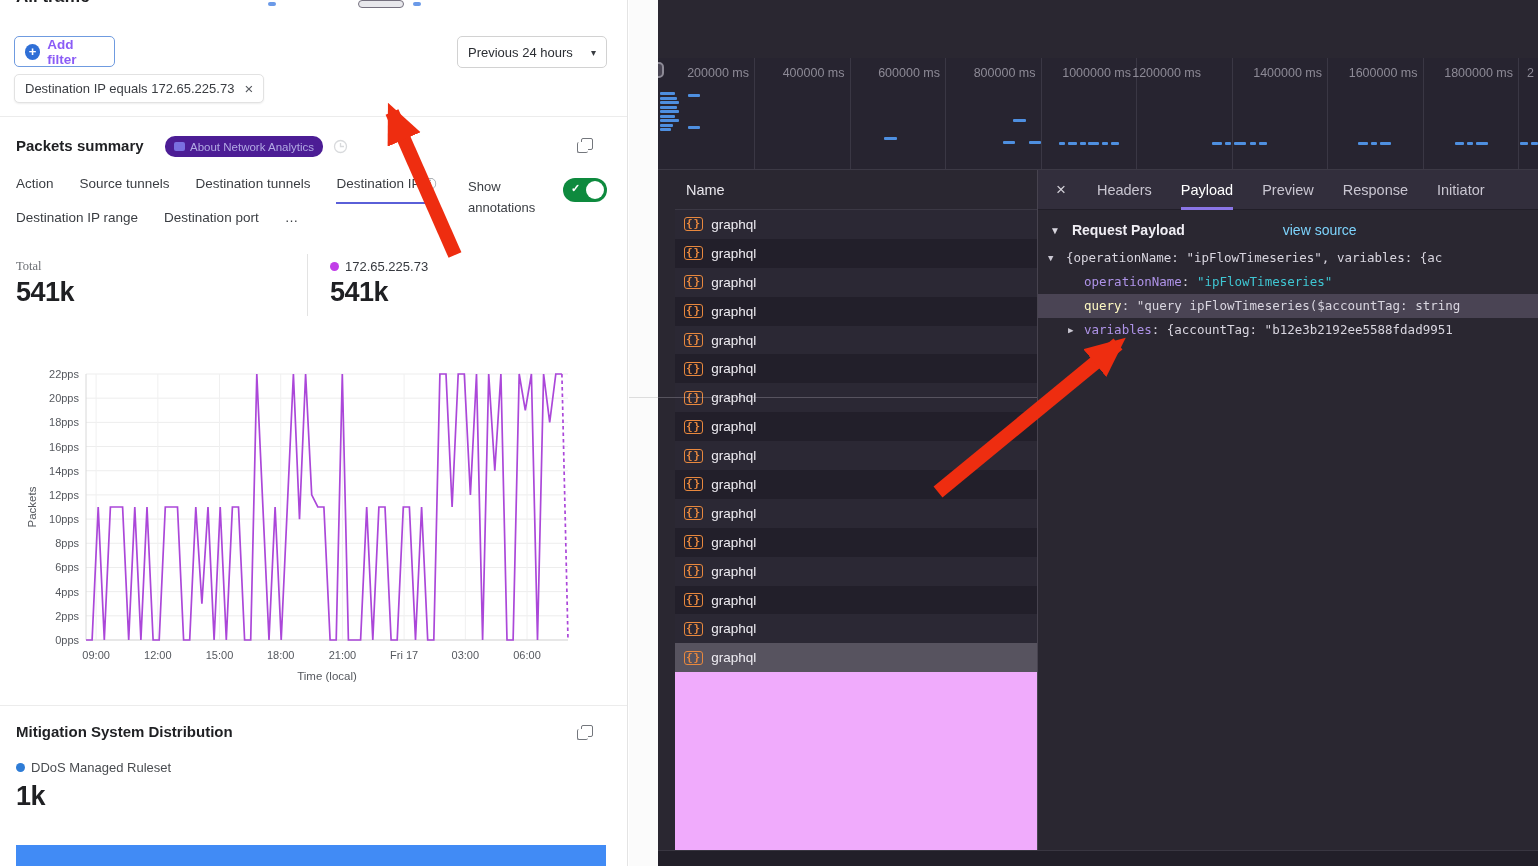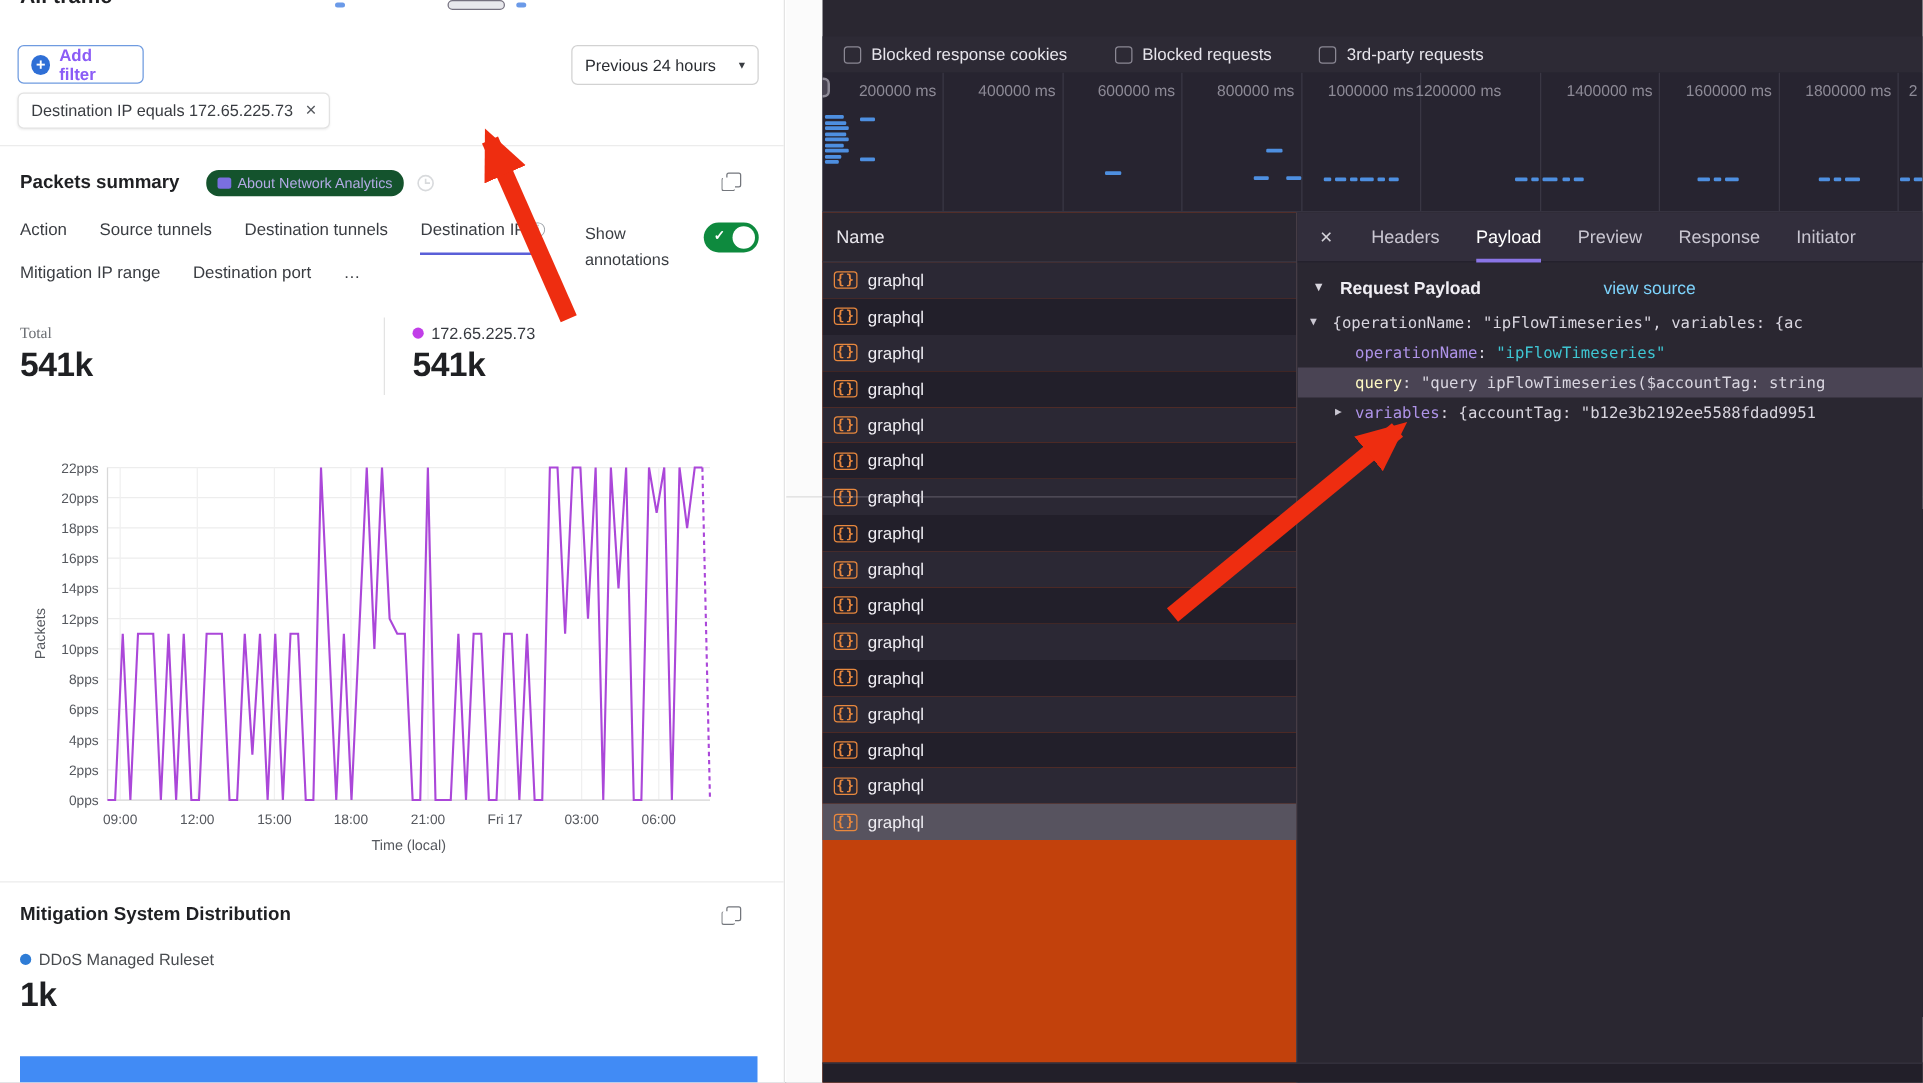--- a/index.html
+++ b/index.html
@@ -26,21 +26,21 @@
   .time-range .caret { font-size:10px; color:#3a3d42; }
 
   .filter-chip { position:absolute; left:14px; top:74px; height:29px;
     border:1px solid #e2e2e2; border-radius:5px; background:#fff; display:flex; align-items:center;
     gap:10px; padding:0 10px; font-size:13px; color:#3a3d42; box-shadow:0 1px 2px rgba(0,0,0,.07); }
   .filter-chip .x { color:#55585e; font-size:15px; cursor:pointer; }
 
   .hdiv { position:absolute; left:0; width:628px; height:1px; background:#ececec; }
 
   .section-title { position:absolute; font-size:15px; font-weight:700; color:#1f2023; }
-  .badge { position:absolute; left:165px; top:136px; height:21px; background:#14532d; border-radius:10px;
+  .badge { position:absolute; left:165px; top:136px; height:21px; background:#4c1d95; border-radius:10px;
     display:flex; align-items:center; gap:5px; padding:0 9px; }
   .badge .bicon { width:11px; height:9px; background:#7a6fe0; border-radius:2px; }
   .badge .btxt { font-size:11.5px; color:#b2aae4; }
   .ghost-clock { position:absolute; left:333px; top:139px; opacity:.55; }
 
   .expand-icon { position:absolute; width:12px; height:12px; border:1.5px solid #73767c; border-radius:2px; cursor:pointer; }
   .expand-icon:after { content:""; position:absolute; left:-5px; top:3px; width:10px; height:10px;
     border:1.5px solid #73767c; border-top:none; border-right:none; border-radius:2px; background:#fff; }
 
   .tabs-row { position:absolute; left:16px; display:flex; gap:26px; font-size:13.5px; color:#3a3d42; }
@@ -82,21 +82,21 @@
 
   #timeline { position:absolute; left:0; top:58px; width:880px; height:112px; background:#272430;
     border-bottom:1px solid #3c3945; overflow:hidden; }
   .tl-line { position:absolute; top:0; width:1px; height:112px; background:#3a3744; }
   .tl-label { position:absolute; top:8px; font-size:12.5px; color:#8d8a96; transform:translateX(-100%); padding-right:5px; white-space:nowrap; }
   .tl-label.partial { transform:none; padding:0; }
   .tl-bar { position:absolute; height:3px; border-radius:1px; background:#4e8fe0; }
   .tl-handle { position:absolute; left:-4px; top:4px; width:10px; height:16px; border:2px solid #8d8a96;
     border-radius:5px; background:#474351; }
 
-  #name-panel { position:absolute; left:0; top:170px; width:379px; height:696px; background:#c2410c; }
+  #name-panel { position:absolute; left:17px; top:170px; width:379px; height:696px; background:#f0abfc; }
   #name-header { height:40px; border-bottom:1px solid #3b3844; display:flex; align-items:center;
     padding-left:11px; font-size:14.5px; color:#e8e6ec; background:#2a2731; }
   .req-row { height:28.9px; display:flex; align-items:center; gap:8px; padding-left:9px; cursor:pointer; }
   .req-row:nth-child(odd) { background:#2b2834; }
   .req-row:nth-child(even) { background:#221f2a; }
   .req-row.selected { background:#57535f; }
   .json-icon { color:#e8883e; font-family:"DejaVu Sans Mono", monospace; font-size:11px; font-weight:700;
     border:1px solid #e8883e; border-radius:3px; padding:0 1px; line-height:12px; letter-spacing:1px; }
   .req-name { font-size:13.5px; color:#efedf3; }
 
@@ -174,21 +174,21 @@
   </span>
   <div class="expand-icon" style="left:581px;top:138px;"></div>
 
   <div class="tabs-row" style="top:176px;" id="tabs-row1">
       <div class="tab">Action</div>
       <div class="tab">Source tunnels</div>
       <div class="tab">Destination tunnels</div>
       <div class="tab active">Destination IP<span class="info">ⓘ</span></div>
     </div>
   <div class="tabs-row" style="top:210px;" id="tabs-row2">
-      <div class="tab">Mitigation IP range</div>
+      <div class="tab">Destination IP range</div>
       <div class="tab">Destination port</div>
       <div class="tab">…</div>
     </div>
 
   <div class="show-annot">Show annotations</div>
   <div class="toggle">
     <span class="chk">✓</span>
     <span class="knob"></span>
   </div>
 
@@ -261,34 +261,20 @@
   </div>
   <div class="stat-value" style="position:absolute;left:16px;top:781px;">1k</div>
   <div id="mit-bar"></div>
 </div>
 
 <div id="gap-strip">
   <div class="faint-line" style="top:397px;left:0;width:29px;background:#dddddd;"></div>
 </div>
 
 <div id="devtools">
-  <div id="check-bar">
-      <div class="chk-item">
-        <span class="chk-box"></span>
-        <span>Blocked response cookies</span>
-      </div>
-      <div class="chk-item">
-        <span class="chk-box"></span>
-        <span>Blocked requests</span>
-      </div>
-      <div class="chk-item">
-        <span class="chk-box"></span>
-        <span>3rd-party requests</span>
-      </div>
-    </div>
 
   <div id="timeline">
     <span class="tl-handle"></span>
   <div class="tl-line" style="left: 96px;"></div>
       <div class="tl-label" style="left: 96px;">200000 ms</div>
       <div class="tl-line" style="left: 191.5px;"></div>
       <div class="tl-label" style="left: 191.5px;">400000 ms</div>
       <div class="tl-line" style="left: 287px;"></div>
       <div class="tl-label" style="left: 287px;">600000 ms</div>
       <div class="tl-line" style="left: 382.5px;"></div>

